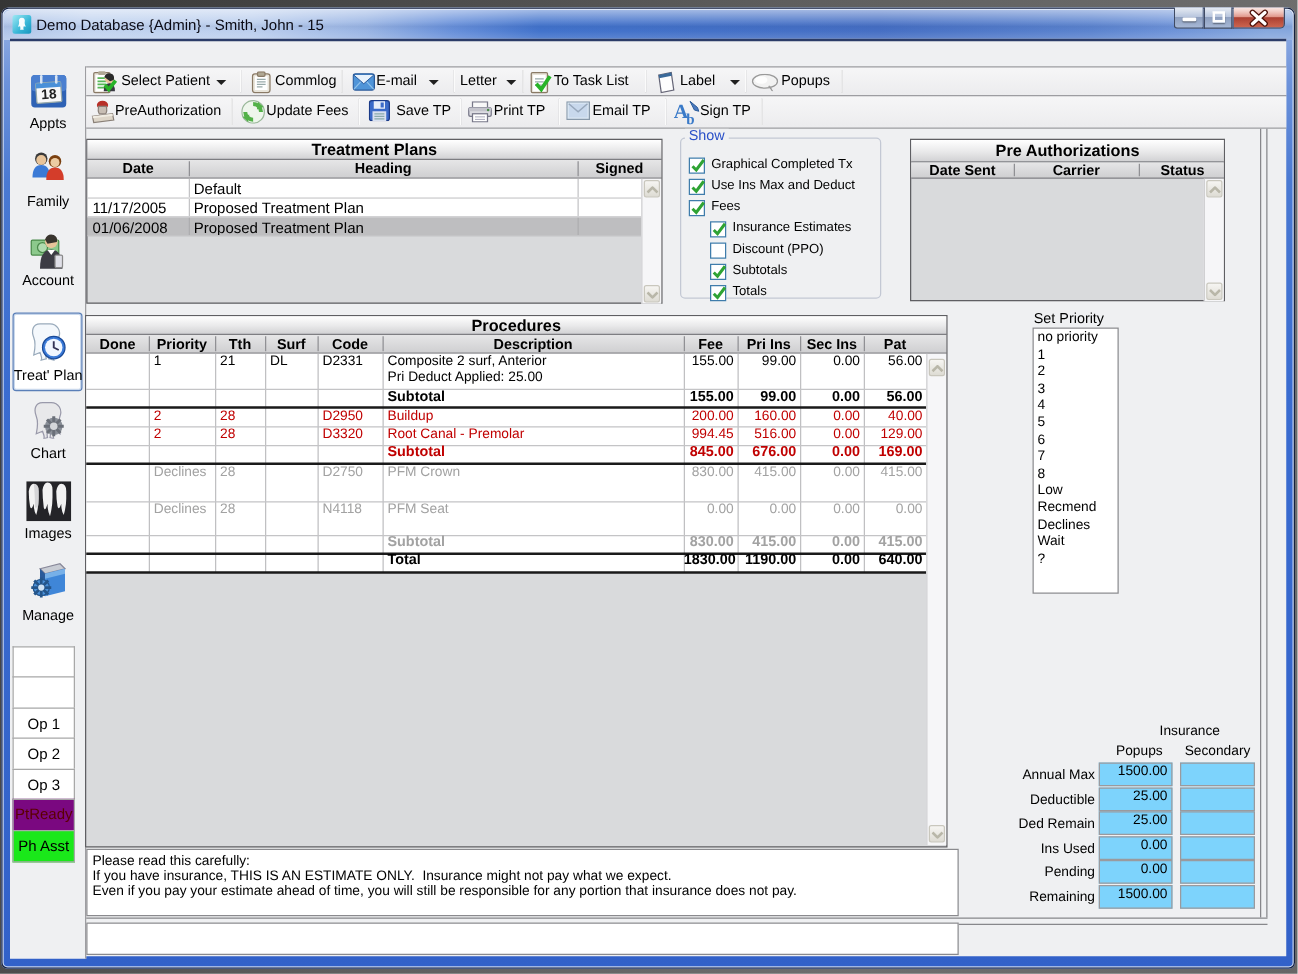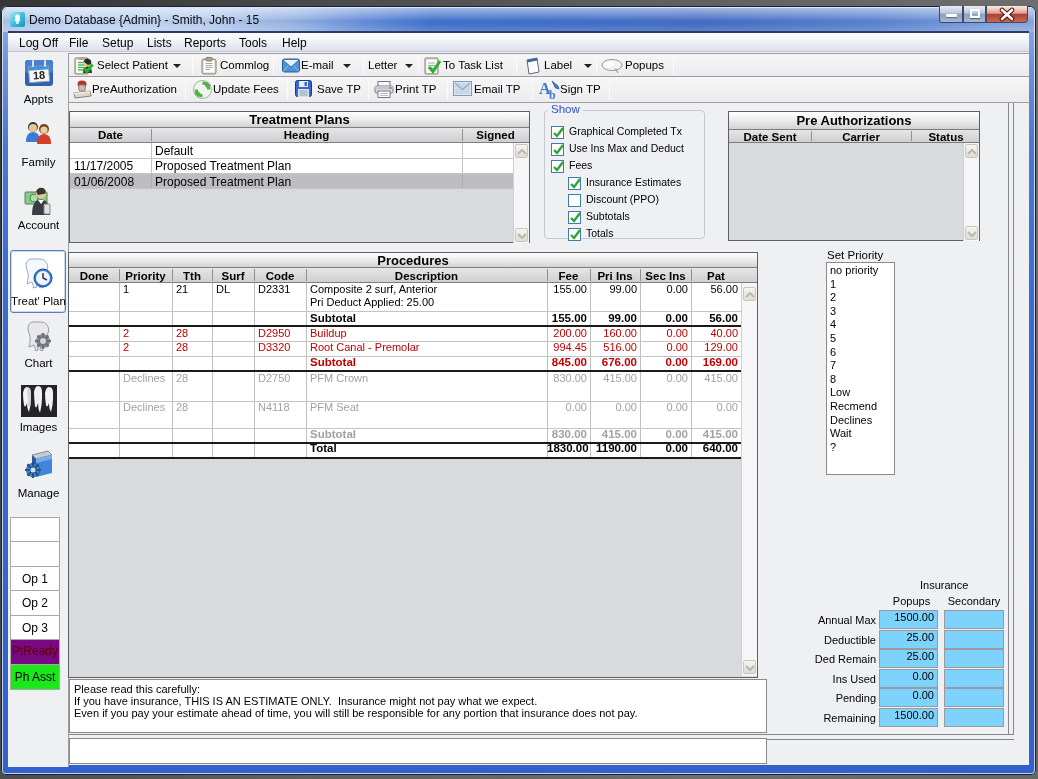--- a/index.html
+++ b/index.html
@@ -111,29 +111,20 @@
       <div class="g"></div>
     </div>
   <div class="capbtn" id="btn-close">
       <div class="gl"></div>
       <svg class="g" width="40" height="15" viewBox="0 0 40 15" style="position:absolute;left:0;top:1px">
         <path d="M15 3 L25 12 M25 3 L15 12" stroke="#50120a" stroke-width="4.6" stroke-linecap="round"></path>
         <path d="M15 3 L25 12 M25 3 L15 12" stroke="#ffffff" stroke-width="2.6" stroke-linecap="round"></path>
       </svg>
     </div>
   <div id="client">
-    <div id="menubar">
-      <div class="mi" style="left:11px">Log Off</div>
-      <div class="mi" style="left:61px">File</div>
-      <div class="mi" style="left:94px">Setup</div>
-      <div class="mi" style="left:139px">Lists</div>
-      <div class="mi" style="left:176px">Reports</div>
-      <div class="mi" style="left:231px">Tools</div>
-      <div class="mi" style="left:274px">Help</div>
-    </div>
     <div id="sidebar">
       <div id="selbox"></div>
 
       <div class="modico" style="top:5px"><svg width="30" height="30" viewBox="0 0 30 30">
         <rect x="1" y="2" width="28" height="26" rx="3" fill="#2e62b5"></rect>
         <rect x="1" y="2" width="28" height="13" rx="3" fill="#4a7fd0"></rect>
         <rect x="5" y="8" width="20" height="16" rx="1" fill="#f8f8f8" stroke="#9aa" transform="rotate(-4 15 16)"></rect>
         <rect x="5" y="8" width="20" height="4" fill="#4a90d8" transform="rotate(-4 15 16)"></rect>
         <text x="15" y="21" font-size="11" font-weight="bold" fill="#222" text-anchor="middle" transform="rotate(-4 15 16)">18</text>
         <rect x="8" y="2" width="2" height="7" rx="1" fill="#d8e4f2"></rect>
@@ -562,21 +553,21 @@
             <svg width="10" height="6">
               <path d="M1 1 L5 5 L9 1" stroke="#b9b7a9" stroke-width="2" fill="none"></path>
             </svg>
           </div>
       </div>
     </div>
 
     <div style="position:absolute;left:819px;top:216px;font-size:11.5px">Set Priority</div>
     <div id="priolist">no priority<br>1<br>2<br>3<br>4<br>5<br>6<br>7<br>8<br>Low<br>Recmend<br>Declines<br>Wait<br>?</div>
 
-    <div class="inslbl" style="left:912px;top:546px;width:56px;text-align:left">Insurance</div>
+    <div class="inslbl" style="left:912px;top:546px;width:56px;text-align:right">Insurance</div>
     <div class="inslbl" style="left:874px;top:562px;width:59px;text-align:center">Popups</div>
     <div class="inslbl" style="left:936px;top:562px;width:60px;text-align:center">Secondary</div>
     <div class="inslbl" style="left:768px;top:581px;width:100px">Annual Max</div>
     <div class="inslbl" style="left:768px;top:601px;width:100px">Deductible</div>
     <div class="inslbl" style="left:768px;top:620px;width:100px">Ded Remain</div>
     <div class="inslbl" style="left:768px;top:640px;width:100px">Ins Used</div>
     <div class="inslbl" style="left:768px;top:659px;width:100px">Pending</div>
     <div class="inslbl" style="left:768px;top:679px;width:100px">Remaining</div>
     <div class="insbox" style="left:871px;top:577px">1500.00</div>
     <div class="insbox" style="left:871px;top:597px">25.00</div>

